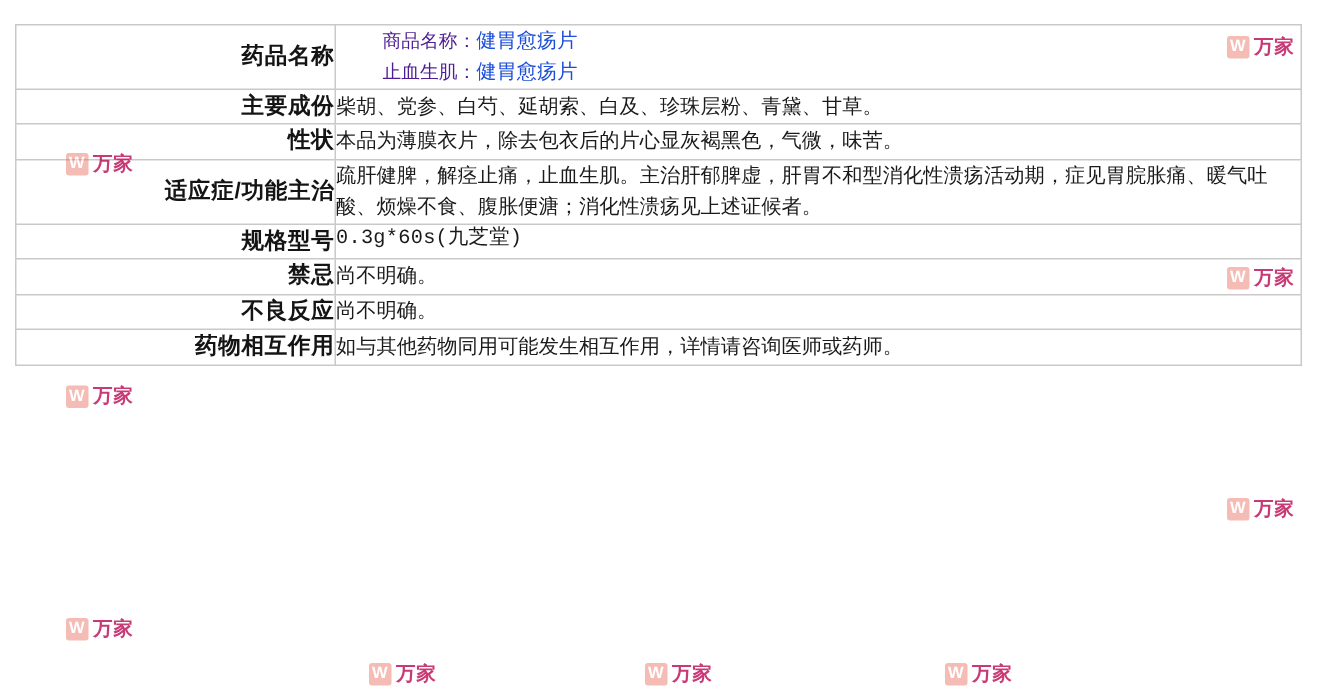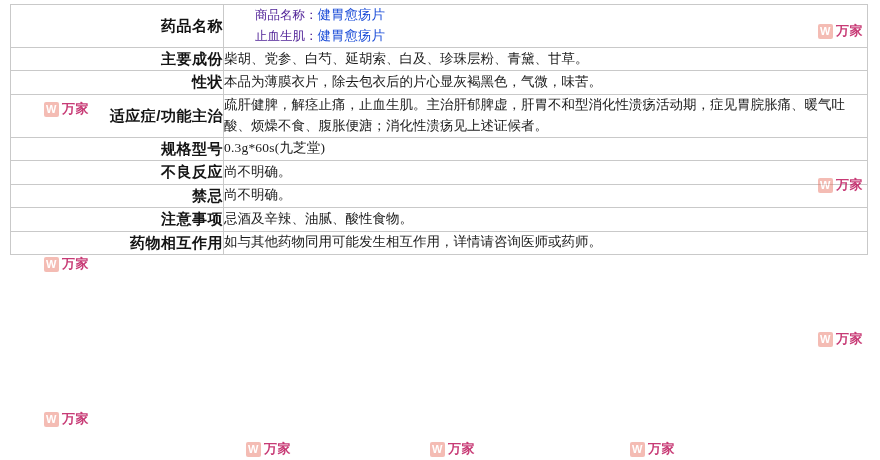--- a/index.html
+++ b/index.html
@@ -19,21 +19,21 @@
   .page {
     position: relative;
     width: 880px;
     height: 460px;
     box-sizing: border-box;
   }
 
   table.drug-table {
     position: absolute;
     left: 10px;
-    top: 4px;
+    top: 16px;
     width: 858px;
     border-collapse: collapse;
     table-layout: fixed;
     background: transparent;
   }
 
   table.drug-table td {
     border: 1px solid #c9c9c9;
     padding: 0;
     vertical-align: middle;
@@ -67,21 +67,21 @@
     color: #4c1d95;
     font-size: 12.5px;
     margin-left: 31px;
   }
   .sub-val {
     color: #1d4ed8;
     font-size: 13.5px;
   }
 
   .mono-val {
-    font-family: Liberation Serif, serif;
+    font-family: Liberation Mono, monospace;
     font-size: 12.5px;
     letter-spacing: 0.2px;
   }
 
   
   .wm {
     position: absolute;
     font-size: 13px;
     font-weight: bold;
     color: #f0b9b9;
@@ -146,33 +146,29 @@
         <td class="value-cell">疏肝健脾，解痉止痛，止血生肌。主治肝郁脾虚，肝胃不和型消化性溃疡活动期，症见胃脘胀痛、暖气吐酸、烦燥不食、腹胀便溏；消化性溃疡见上述证候者。</td>
       </tr>
 
       <tr>
         <td class="label-cell">规格型号</td>
         <td class="value-cell mono-val">0.3g*60s(九芝堂)</td>
       </tr>
 
 
       <tr>
-        <td class="label-cell">不良反应</td>
-        <td class="value-cell">尚不明确。</td>
-      </tr>
-
-      <tr>
         <td class="label-cell">禁忌</td>
         <td class="value-cell">尚不明确。</td>
       </tr>
 
       <tr>
-        <td class="label-cell">注意事项</td>
-        <td class="value-cell">忌酒及辛辣、油腻、酸性食物。</td>
+        <td class="label-cell">不良反应</td>
+        <td class="value-cell">尚不明确。</td>
       </tr>
+
 
       <tr>
         <td class="label-cell">药物相互作用</td>
         <td class="value-cell">如与其他药物同用可能发生相互作用，详情请咨询医师或药师。</td>
       </tr>
 
     </tbody>
   </table>
 
   <div id="watermark-layer">

